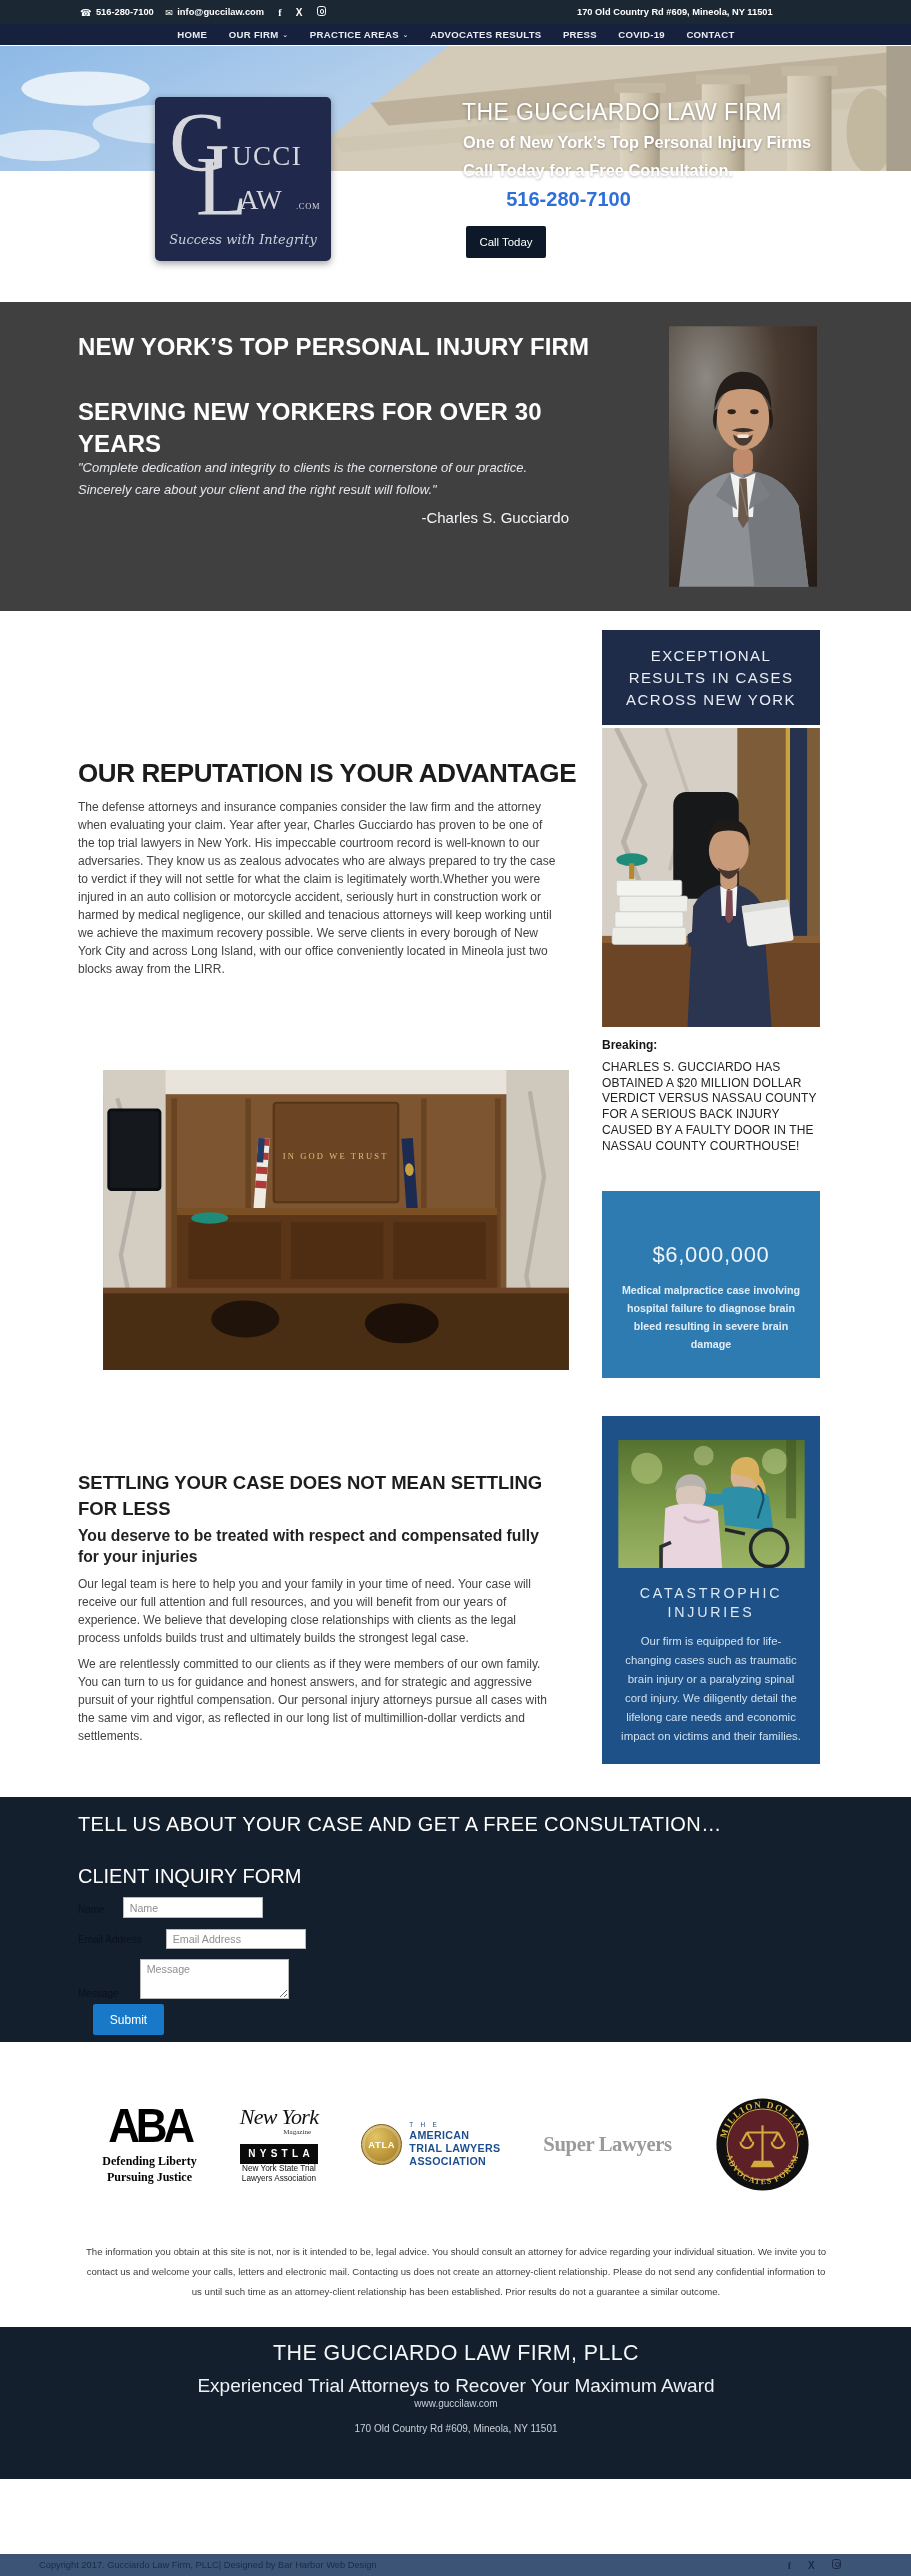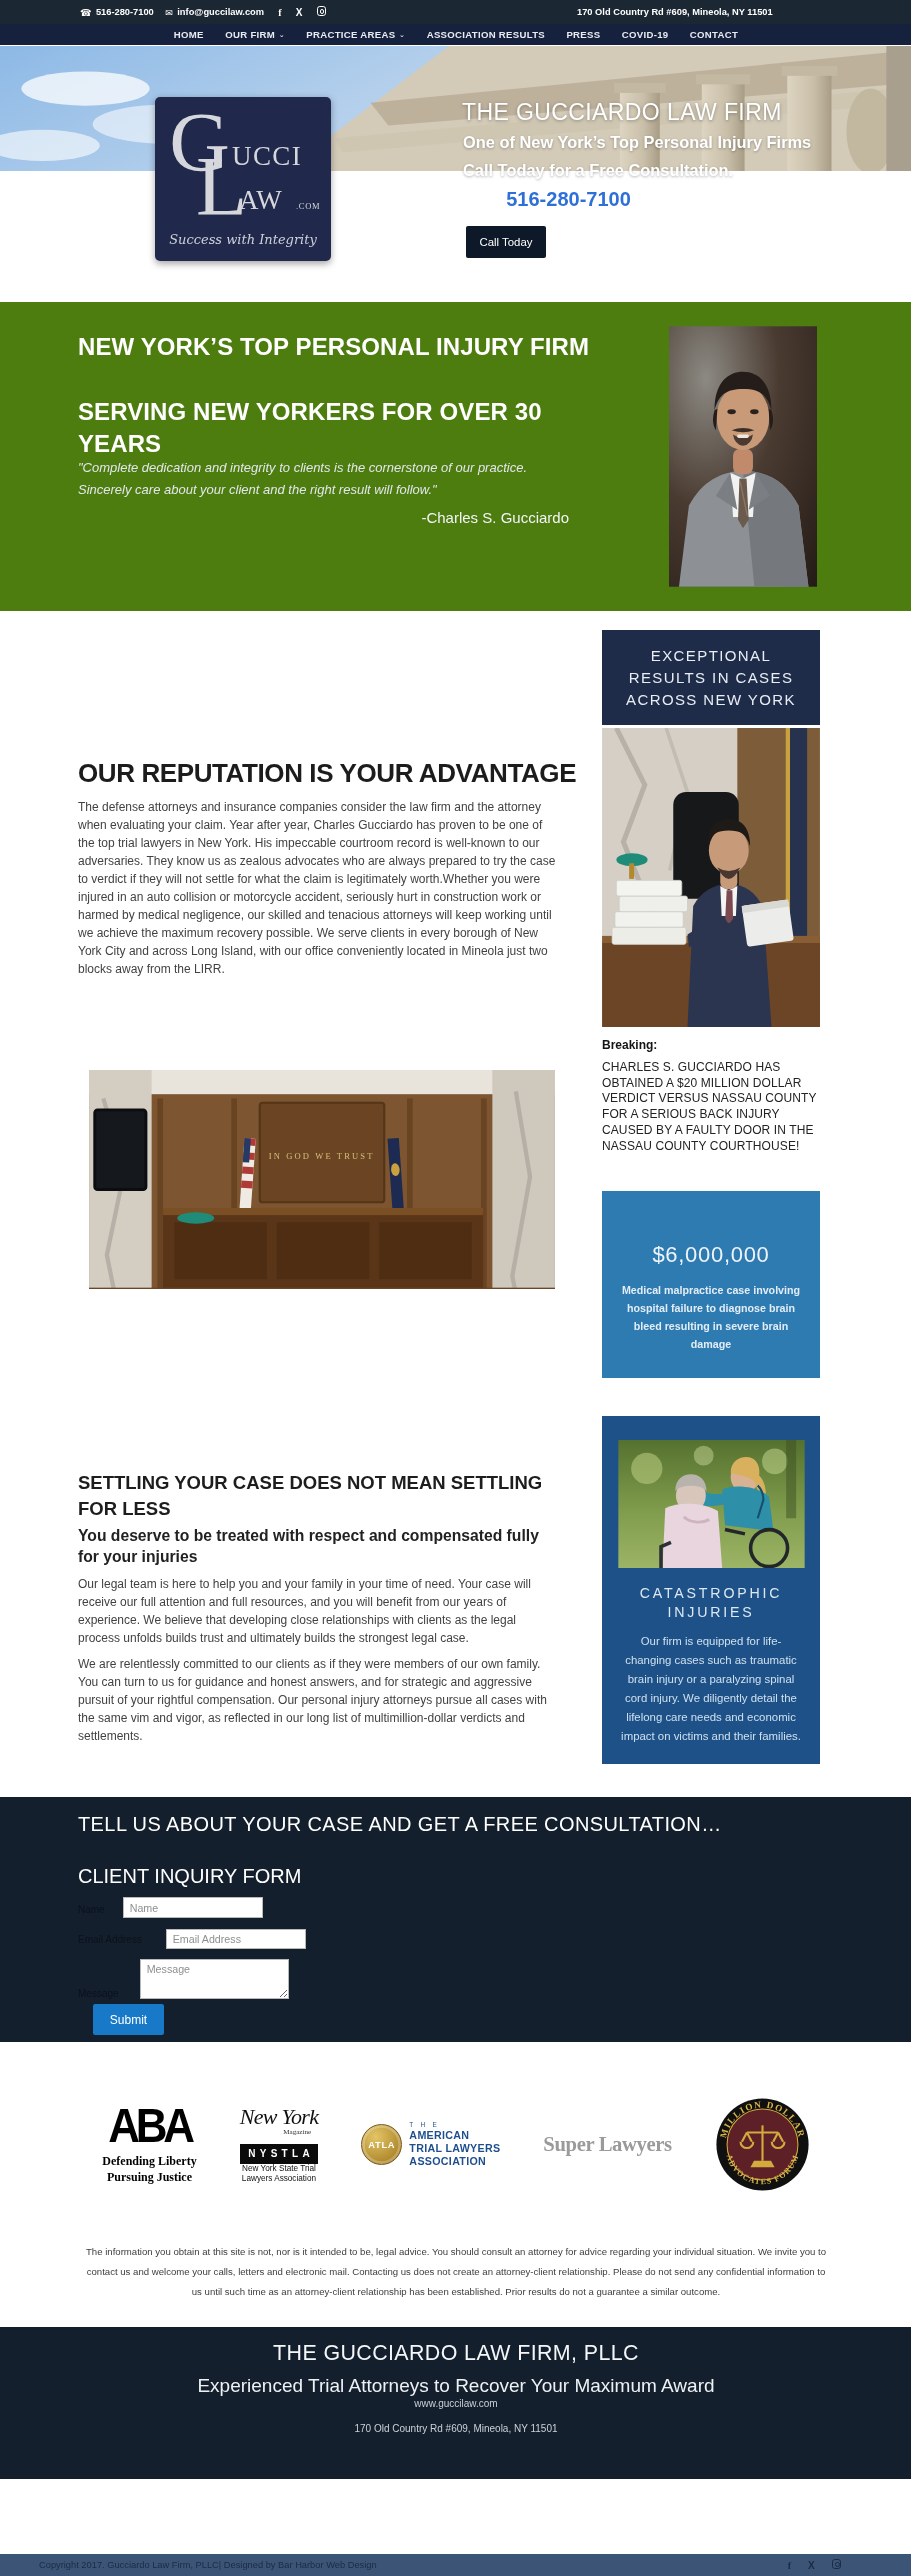--- a/index.html
+++ b/index.html
@@ -36,35 +36,35 @@
   .lg-motto { position:absolute; left:0; right:0; top:135px; text-align:center; font-family:"DejaVu Serif","Liberation Serif",serif; font-style:italic; font-size:13px; color:#cdd1da; }
   .mast-title { position:absolute; left:462px; top:53px; font-size:23px; font-weight:400; color:#fff; letter-spacing:0.4px; text-shadow:0 0.7px 3.6px rgba(0,0,0,.35); z-index:2; }
   .mast-tag { position:absolute; left:463px; font-size:16.4px; font-weight:700; color:#fff; text-shadow:0 0.7px 2.8px rgba(0,0,0,.3); z-index:2; }
   .mast-tag1 { top:87px; }
   .mast-tag2 { top:115px; }
   .mast-call { position:absolute; left:464px; top:142px; font-size:20px; font-weight:700; color:#fff; z-index:2; }
   .call-phone { color:#2e6fd8; cursor:pointer; }
   .mast-btn { position:absolute; left:466px; top:180px; width:80px; height:32px; background:#0d1828; color:#fff; font-size:11.4px; display:flex; align-items:center; justify-content:center; border-radius:2px; cursor:pointer; z-index:2; }
 
   
-  .hero { position:absolute; top:302px; left:0; width:100%; height:309px; background:#4d7c0f; }
+  .hero { position:absolute; top:302px; left:0; width:100%; height:309px; background:#404040; }
   .hero-h { position:absolute; left:78px; width:513px; color:#fff; font-size:24px; line-height:32px; font-weight:700; letter-spacing:0.1px; }
   .hero-h1 { top:28.5px; }
   .hero-h2 { top:94px; }
   .hero-quote { position:absolute; left:78px; top:155px; width:491px; color:#e3e7ed; font-size:13px; line-height:22px; font-style:italic; }
   .hero-attr { position:absolute; left:78px; top:207px; width:491px; text-align:right; color:#f3f5f8; font-size:15px; }
   .hero-portrait { position:absolute; left:669px; top:24px; width:148px; height:261px; overflow:hidden; }
 
   
   .content { position:absolute; top:611px; left:0; width:100%; height:1186px; background:#fff; }
   .exc-box { position:absolute; left:602px; top:19px; width:218px; background:#1e2c49; color:#e9edf4; font-size:15px; line-height:22px; letter-spacing:1.4px; text-align:center; padding:15px 8.5px 14.2px; }
   .attorney-photo { position:absolute; left:602px; top:117px; width:218px; height:299px; overflow:hidden; }
   .rep-title { position:absolute; left:78px; top:147px; font-size:26px; font-weight:700; color:#1c1c1c; letter-spacing:-0.4px; }
   .rep-body { position:absolute; left:78px; top:187px; width:481px; font-size:12px; line-height:18px; color:#424242; }
-  .courtroom-photo { position:absolute; left:89px; top:459px; width:466px; height:219px; overflow:hidden; }
+  .courtroom-photo { position:absolute; left:103px; top:459px; width:466px; height:300px; overflow:hidden; }
   .breaking-label { position:absolute; left:602px; top:427px; font-size:12px; font-weight:700; color:#141414; }
   .breaking-text { position:absolute; left:602px; top:449px; width:218px; font-size:12px; line-height:15.7px; color:#232323; letter-spacing:0.1px; }
   .result-box { position:absolute; left:602px; top:580px; width:218px; height:187px; background:#2e7bb1; color:#fff; text-align:center; padding:51px 18.5px 0; }
   .result-amount { font-size:22px; font-weight:300; color:#eef4fa; letter-spacing:0.7px; }
   .result-desc { margin-top:13px; font-size:10.7px; line-height:18px; font-weight:700; color:#e2edf7; }
   .set-title { position:absolute; left:78px; top:859px; width:499px; font-size:18.5px; line-height:26px; font-weight:700; color:#1d1d1d; }
   .set-sub { position:absolute; left:78px; top:914px; width:477px; font-size:15.7px; line-height:21.4px; font-weight:700; color:#222; }
   .set-p { position:absolute; left:78px; width:481px; font-size:12px; line-height:18px; color:#424242; }
   .set-p1 { top:964px; }
   .set-p2 { top:1044px; }
@@ -147,21 +147,21 @@
   <nav class="navbar">
     <a class="nav-item">HOME</a>
     <a class="nav-item">
       <span>OUR FIRM</span>
       <span class="caret">⌄</span>
     </a>
     <a class="nav-item">
       <span>PRACTICE AREAS</span>
       <span class="caret">⌄</span>
     </a>
-    <a class="nav-item">ASSOCIATION RESULTS</a>
+    <a class="nav-item">ADVOCATES RESULTS</a>
     <a class="nav-item">PRESS</a>
     <a class="nav-item">COVID-19</a>
     <a class="nav-item">CONTACT</a>
   </nav>
 
   <div class="masthead">
     <div class="mast-photo">
       <svg width="912" height="125" viewBox="0 0 1280 176" preserveAspectRatio="none">
         <defs>
           <linearGradient id="sky" x1="0" y1="0" x2="1" y2="0.3">

